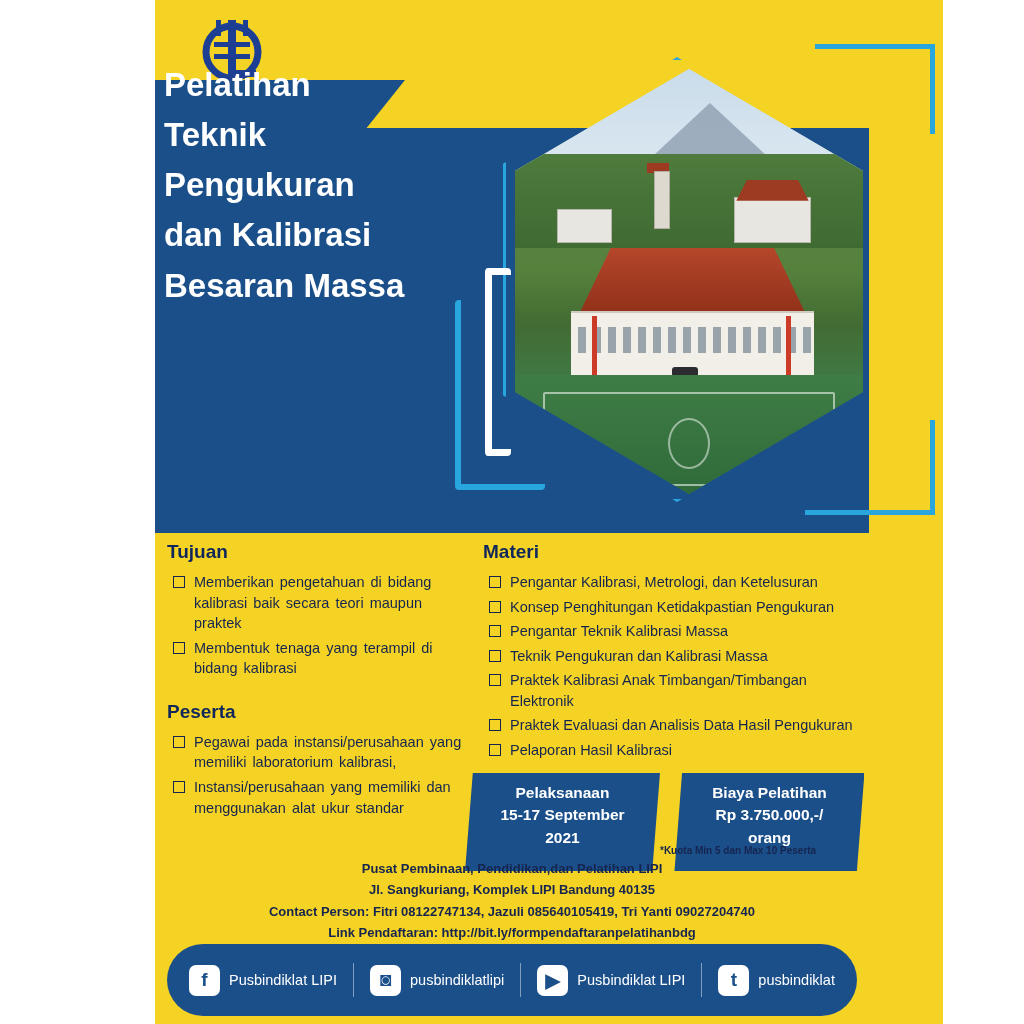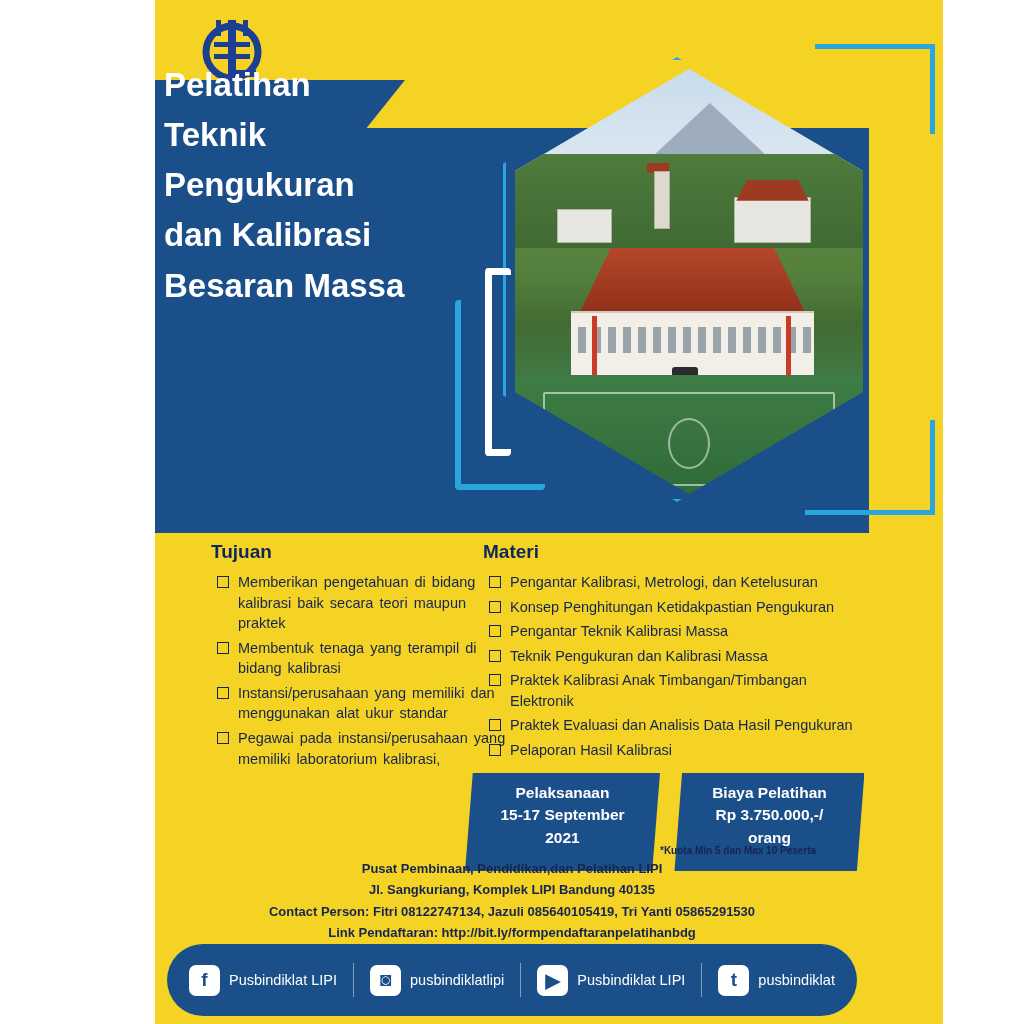--- a/index.html
+++ b/index.html
@@ -111,21 +111,21 @@
     position:absolute; right: 8px; top: 44px; width: 120px; height: 90px;
     border-top: 5px solid #2aa6df; border-right: 5px solid #2aa6df;
   }
   .line-bottom-right {
     position:absolute; right: 8px; top: 420px; width: 130px; height: 95px;
     border-bottom: 5px solid #2aa6df; border-right: 5px solid #2aa6df;
   }
 
   
   .content { position: absolute; left: 0; top: 533px; width: 714px; }
-  .col-left { position: absolute; left: 12px; top: 8px; width: 300px; margin-left: 44px; }
+  .col-left { position: absolute; left: 12px; top: 8px; width: 300px; }
   .col-right { position: absolute; left: 328px; top: 8px; width: 390px; }
 
   h3.sec {
     font-size: 19px; font-weight: bold; color: #10275c; margin-bottom: 9px;
   }
   ul.bul { list-style: none; }
   ul.bul li {
     position: relative; padding-left: 27px; margin-bottom: 4px;
     font-size: 14.5px; color: #16254f; line-height: 1.42;
   }
@@ -231,23 +231,24 @@
 
   <div class="content">
 
     <div class="col-left">
       <h3 class="sec">Tujuan</h3>
       <ul class="bul">
         <li>Memberikan pengetahuan di bidang kalibrasi baik secara teori maupun praktek</li>
         <li>Membentuk tenaga yang terampil di bidang kalibrasi</li>
       </ul>
 
+      <h3 class="sec" style="margin-top:22px;">Peserta</h3>
       <ul class="bul">
+        <li>Pegawai pada instansi/perusahaan yang memiliki laboratorium kalibrasi,</li>
         <li>Instansi/perusahaan yang memiliki dan menggunakan alat ukur standar</li>
-        <li>Pegawai pada instansi/perusahaan yang memiliki laboratorium kalibrasi,</li>
       </ul>
     </div>
 
     <div class="col-right">
       <h3 class="sec">Materi</h3>
       <ul class="bul">
         <li>Pengantar Kalibrasi, Metrologi, dan Ketelusuran</li>
         <li>Konsep Penghitungan Ketidakpastian Pengukuran</li>
         <li>Pengantar Teknik Kalibrasi Massa</li>
         <li>Teknik Pengukuran dan Kalibrasi Massa</li>
@@ -265,21 +266,21 @@
       <div class="ribbon r2">
         <div>Biaya Pelatihan</div>
         <div>Rp 3.750.000,-/ orang</div>
       </div>
     </div>
     <div class="quota">*Kuota Min 5 dan Max 10 Peserta</div>
 
     <div class="footer-info">
       <div>Pusat Pembinaan, Pendidikan,dan Pelatihan LIPI</div>
       <div>Jl. Sangkuriang, Komplek LIPI Bandung 40135</div>
-      <div>Contact Person: Fitri 08122747134,  Jazuli 085640105419,  Tri Yanti 05865291530</div>
+      <div>Contact Person: Fitri 08122747134,  Jazuli 085640105419,  Tri Yanti 09027204740</div>
       <div>Link Pendaftaran: http://bit.ly/formpendaftaranpelatihanbdg</div>
     </div>
   </div>
 
   <div class="social">
     <div class="soc">
       <span class="glyph">f</span>
       <span class="lbl">Pusbindiklat LIPI</span>
     </div>
     <div class="divider"></div>

